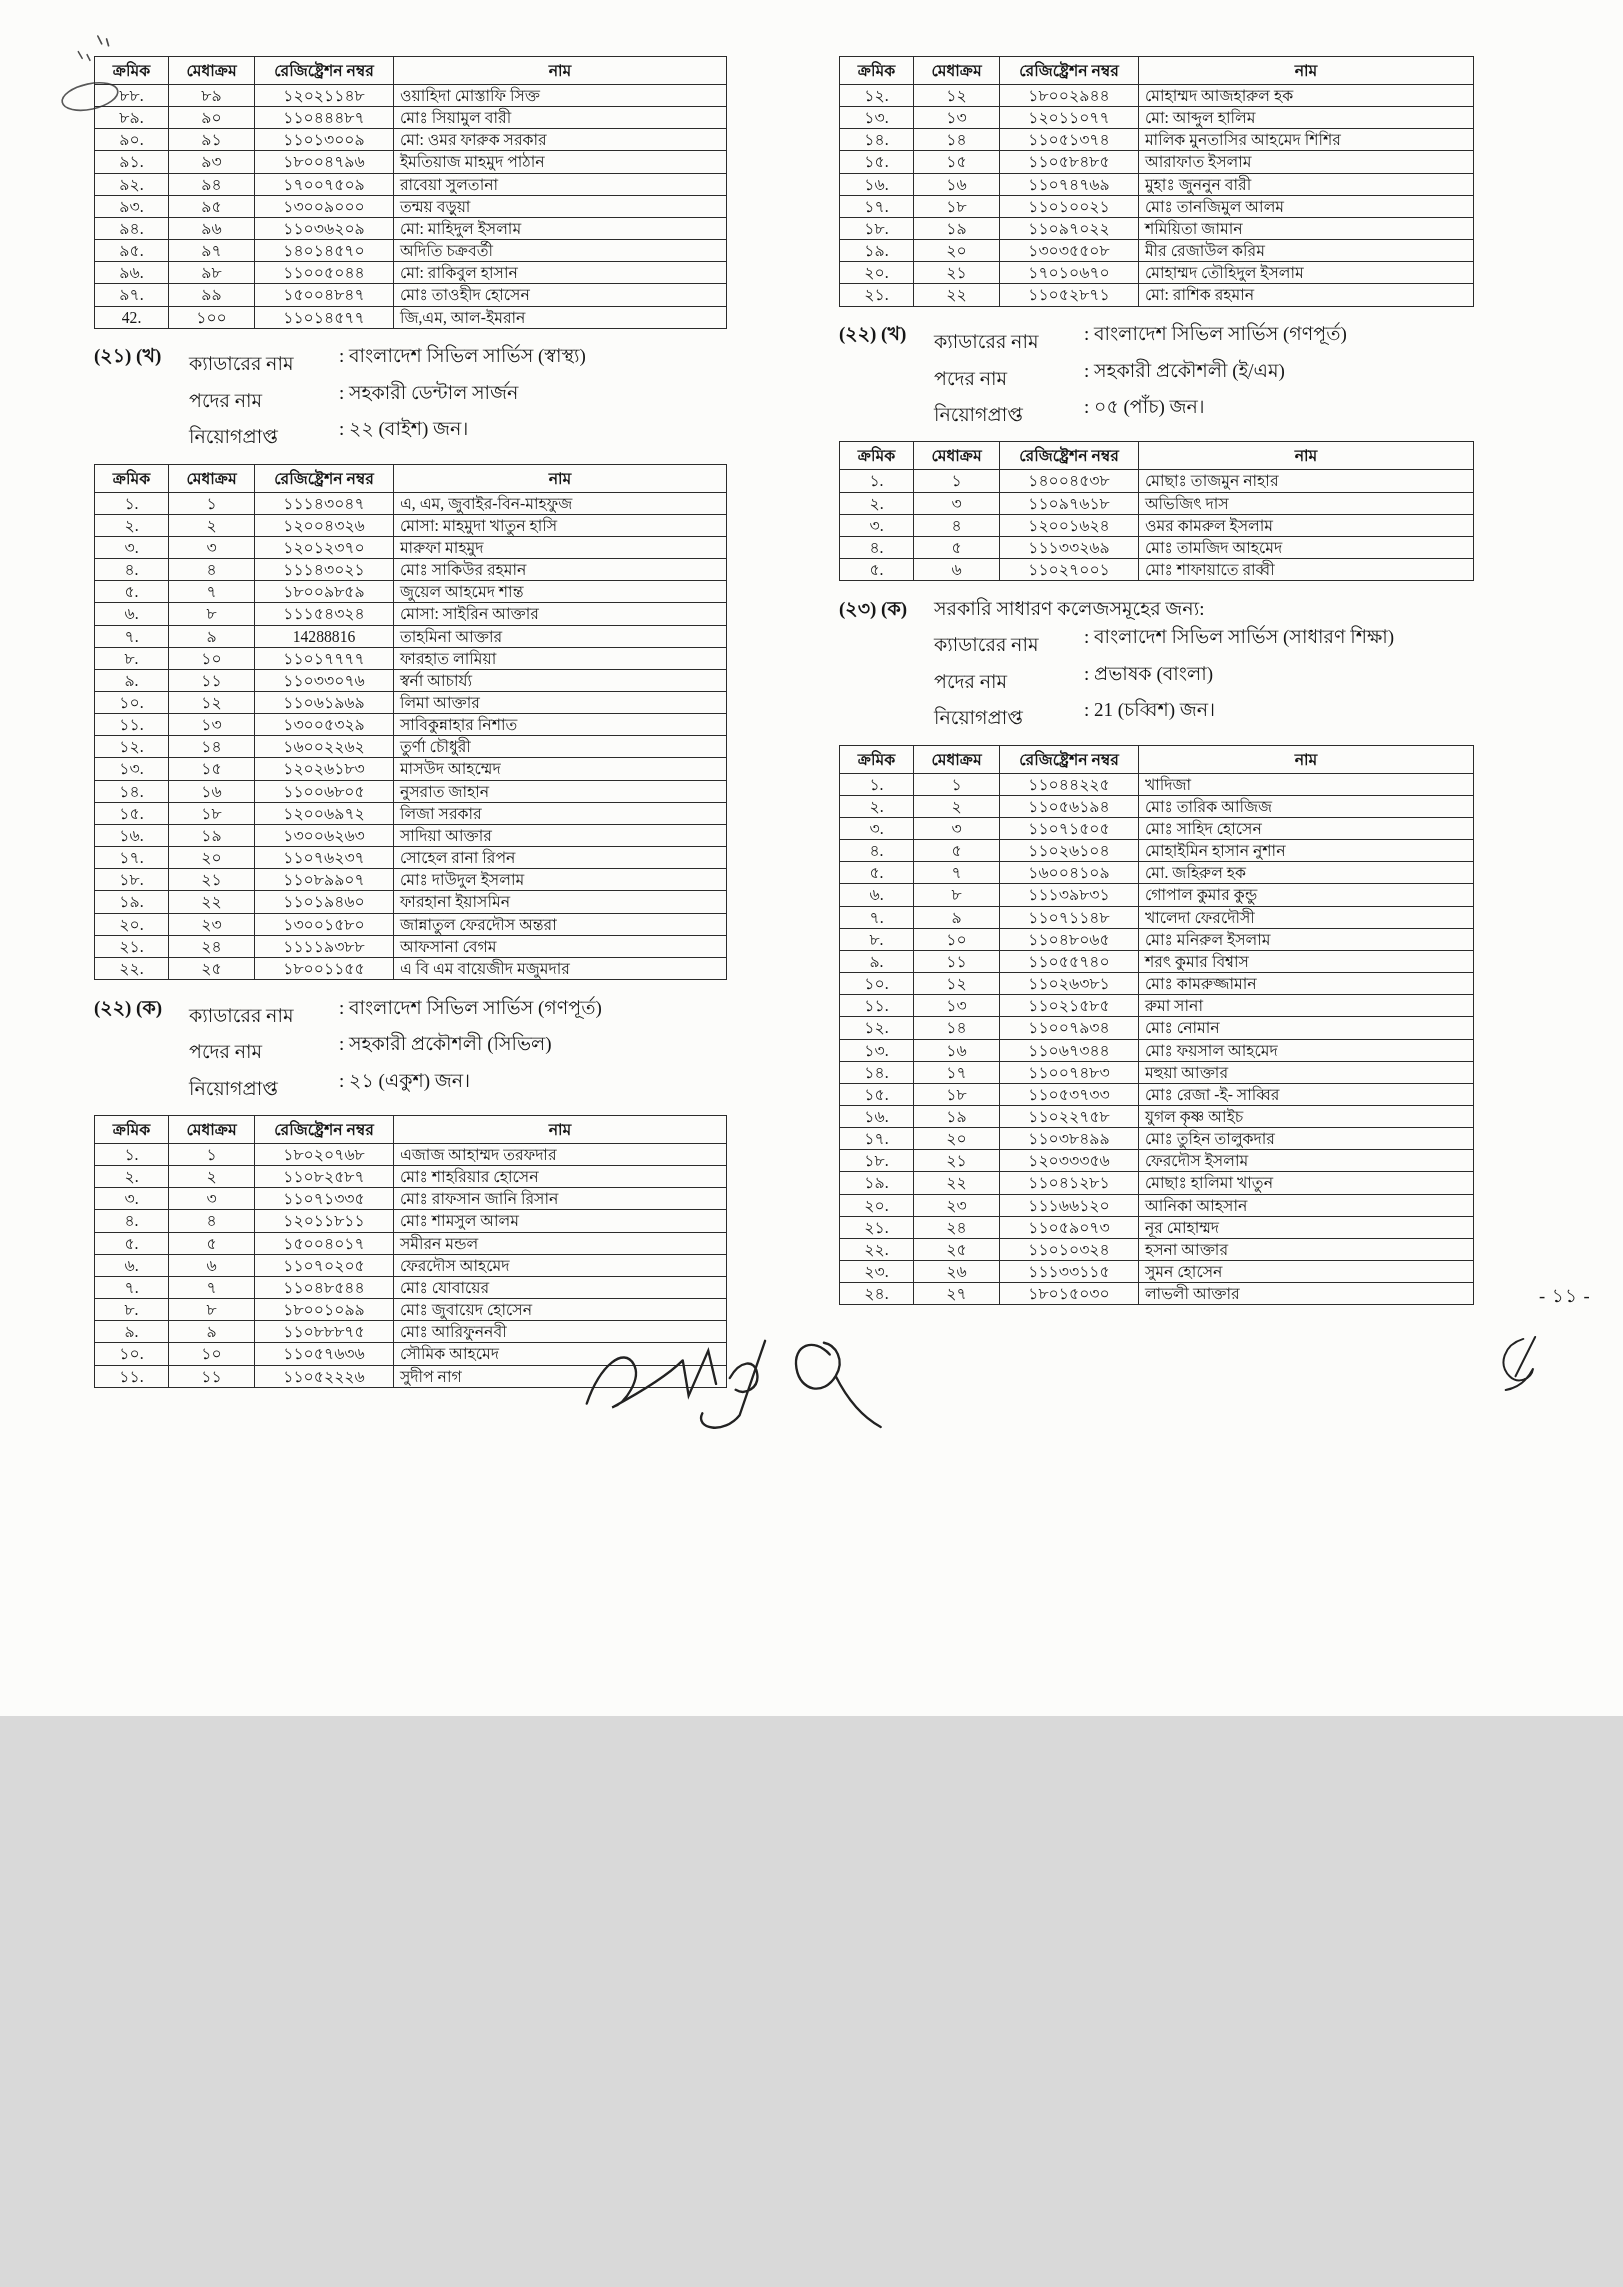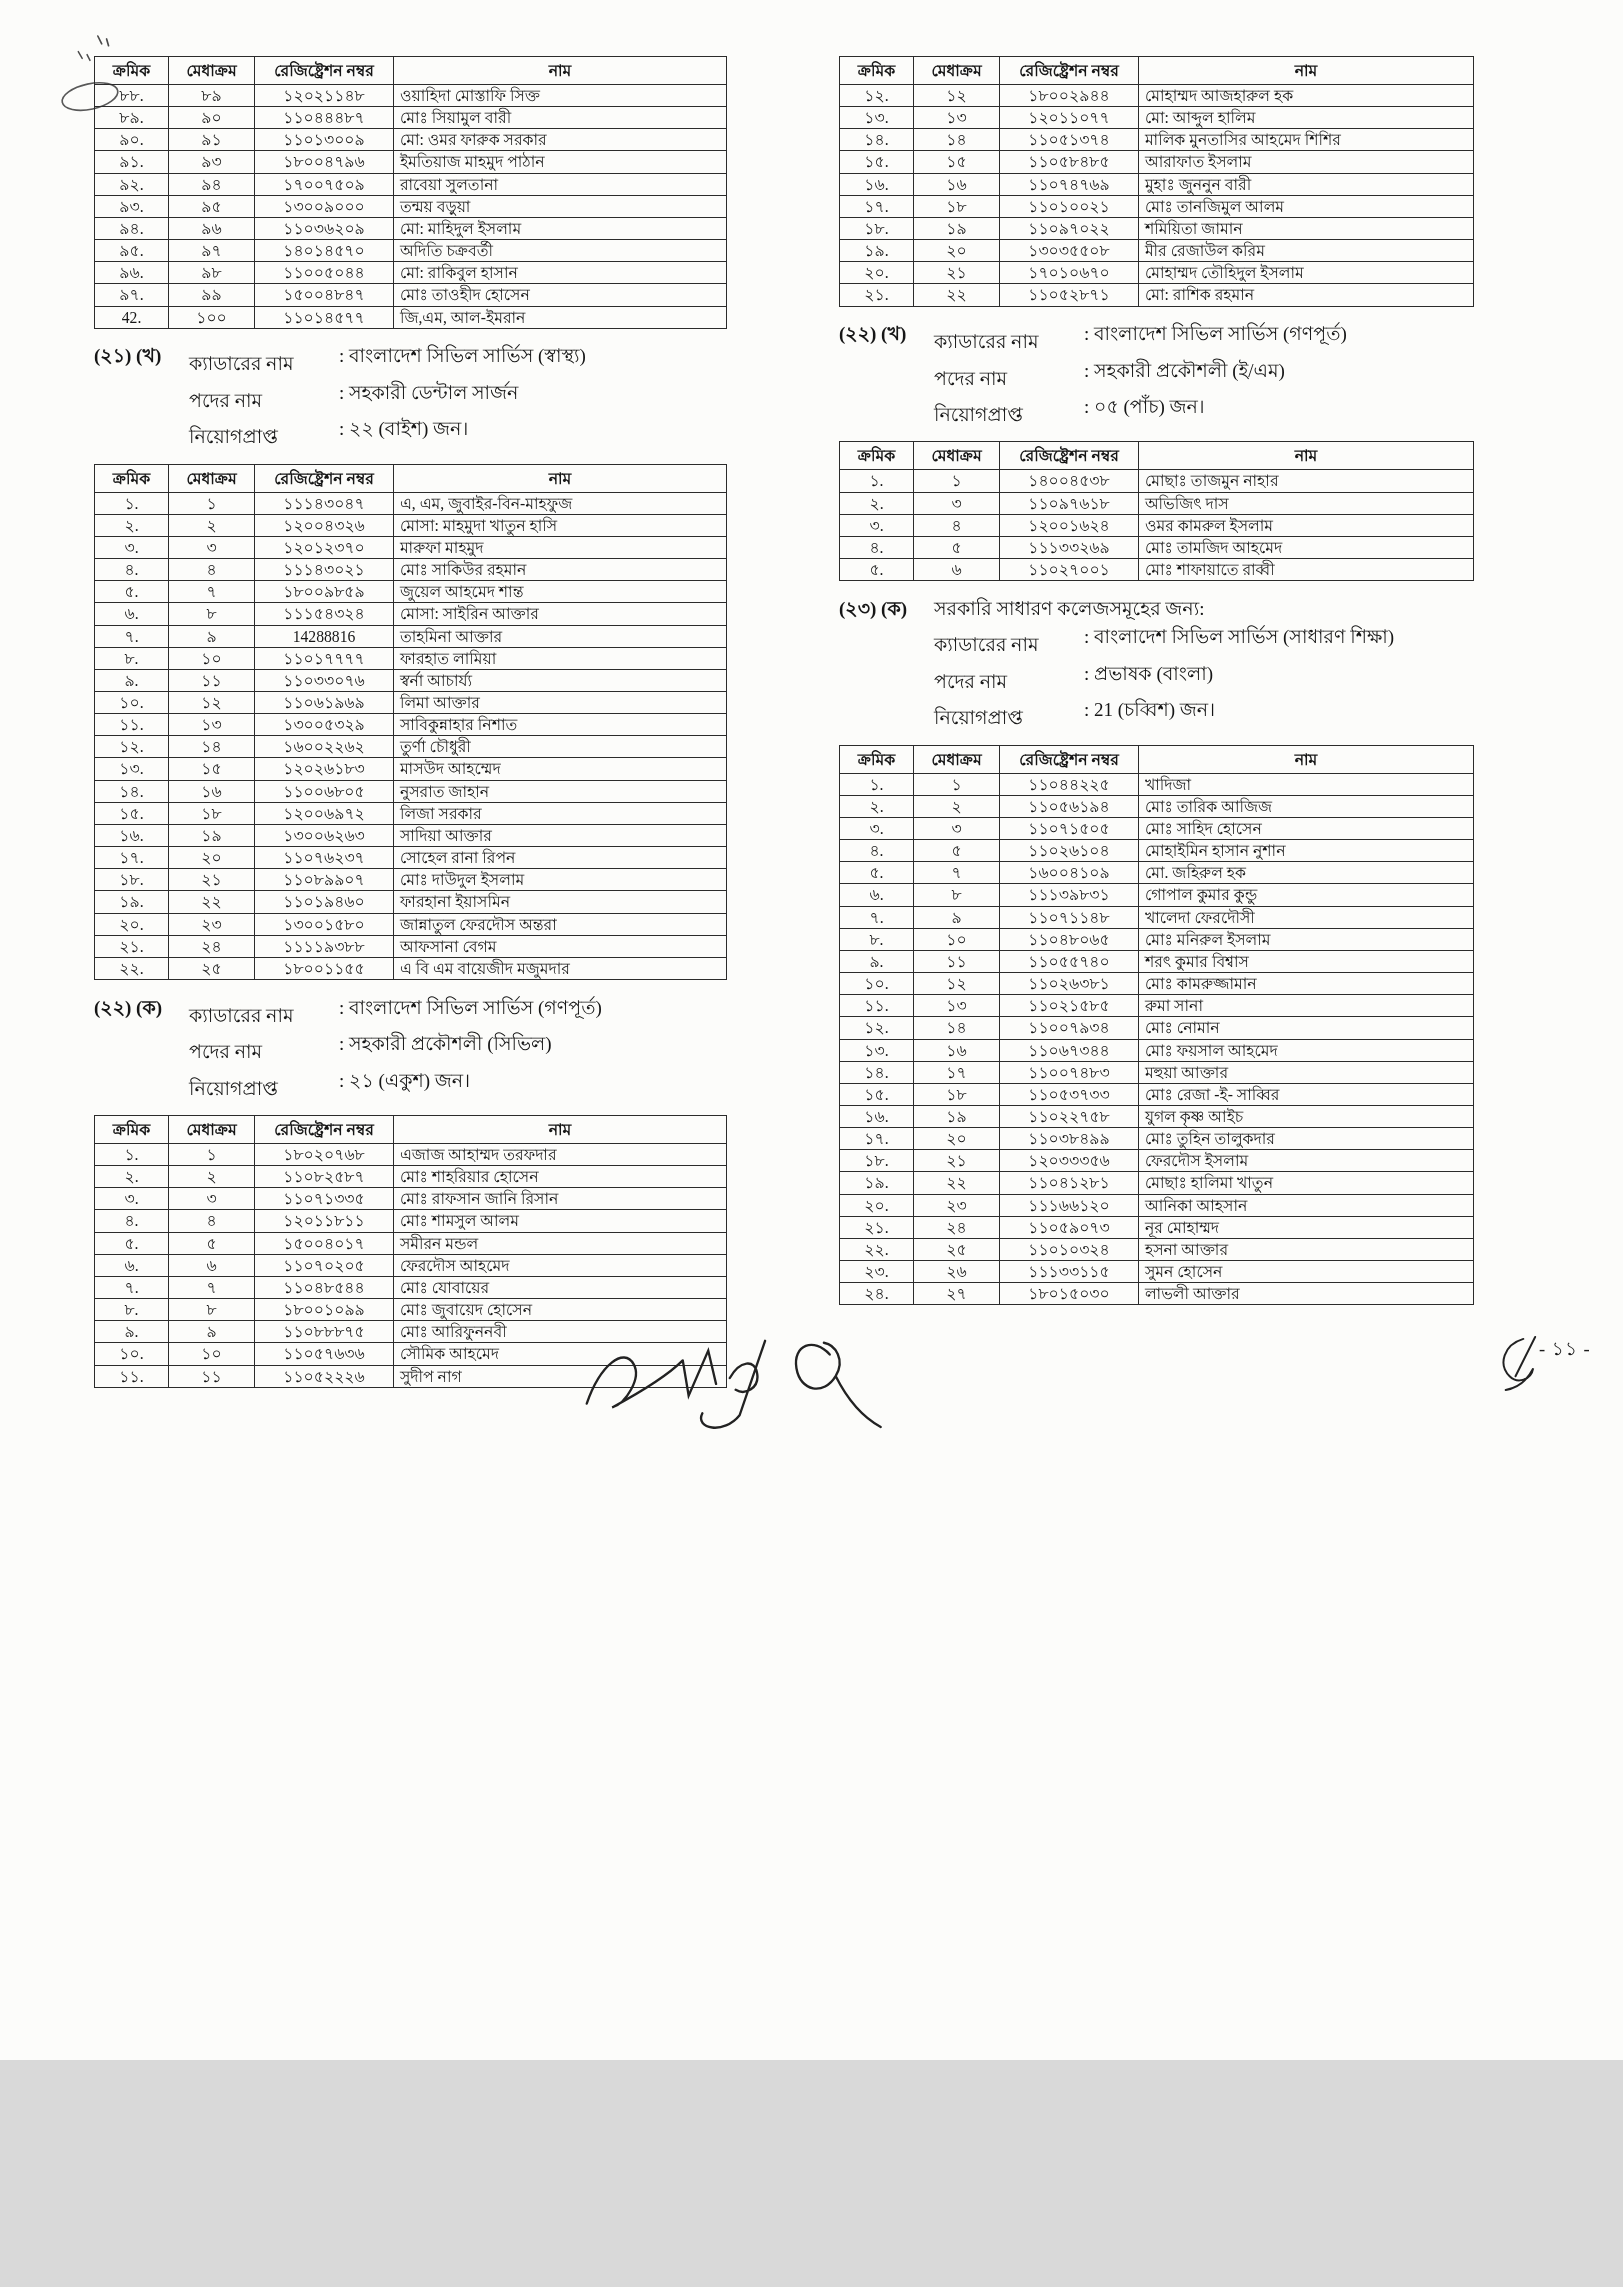--- a/index.html
+++ b/index.html
@@ -1,31 +1,31 @@
 <!DOCTYPE html>
 <html><head>
 <meta charset="utf-8">
 <style>
   html,body{margin:0;padding:0;}
   body{background:#d9d9d9;font-family:"Liberation Serif","DejaVu Serif",serif;}
-  .page{position:relative;width:1623px;height:2060px;margin:0 auto;background:#fcfcfa;color:#161616;overflow:hidden;text-decoration:underline;}
+  .page{position:relative;width:1623px;height:1716px;margin:0 auto;background:#fcfcfa;color:#161616;overflow:hidden;text-decoration:underline;}
   .col{position:absolute;top:56px;}
   .col-left{left:94px;width:633px;}
   .col-right{left:839px;width:635px;}
   table.tbl{width:100%;border-collapse:collapse;table-layout:fixed;font-size:15.7px;}
   table.tbl th,table.tbl td{border:1.7px solid #2b2b2b;padding:1px 5.9px;line-height:1.22;overflow:hidden;}
   table.tbl th{font-weight:700;text-align:center;padding:3.9px 3.9px;}
   table.tbl td:nth-child(-n+3){text-align:center;}
   table.tbl td:nth-child(4){text-align:left;}
   .section{display:grid;grid-template-columns:95px 150px 1fr;font-size:19px;line-height:1.5;margin:13.7px 0 11.8px;}
   .section .sec-num{grid-column:1;font-weight:700;white-space:nowrap;}
   .section .sec-intro{grid-column:2/4;}
   .section .sec-label{grid-column:2;margin-top:8px;}
   .section .sec-value{grid-column:3;}
-  .page-number{position:absolute;left:1539px;top:1335px;font-size:18.6px;letter-spacing:1px;color:#1b1b1b;}
+  .page-number{position:absolute;left:1539px;top:1282px;font-size:18.6px;letter-spacing:1px;color:#1b1b1b;}
   svg.mark{position:absolute;pointer-events:none;}
 </style>
 </head>
 <body>
 
 <div class="page">
 
   <svg class="mark" style="left:49px;top:25.5px" width="82" height="102" viewBox="0 0 84 104">
     <path d="M50 10 L54 18 M59 13 L61 20" stroke="#4a4a4a" stroke-width="1.7" fill="none" stroke-linecap="round"></path>
     <path d="M30 26 L34 33 M39 29 L42 35" stroke="#4a4a4a" stroke-width="1.5" fill="none" stroke-linecap="round"></path>

